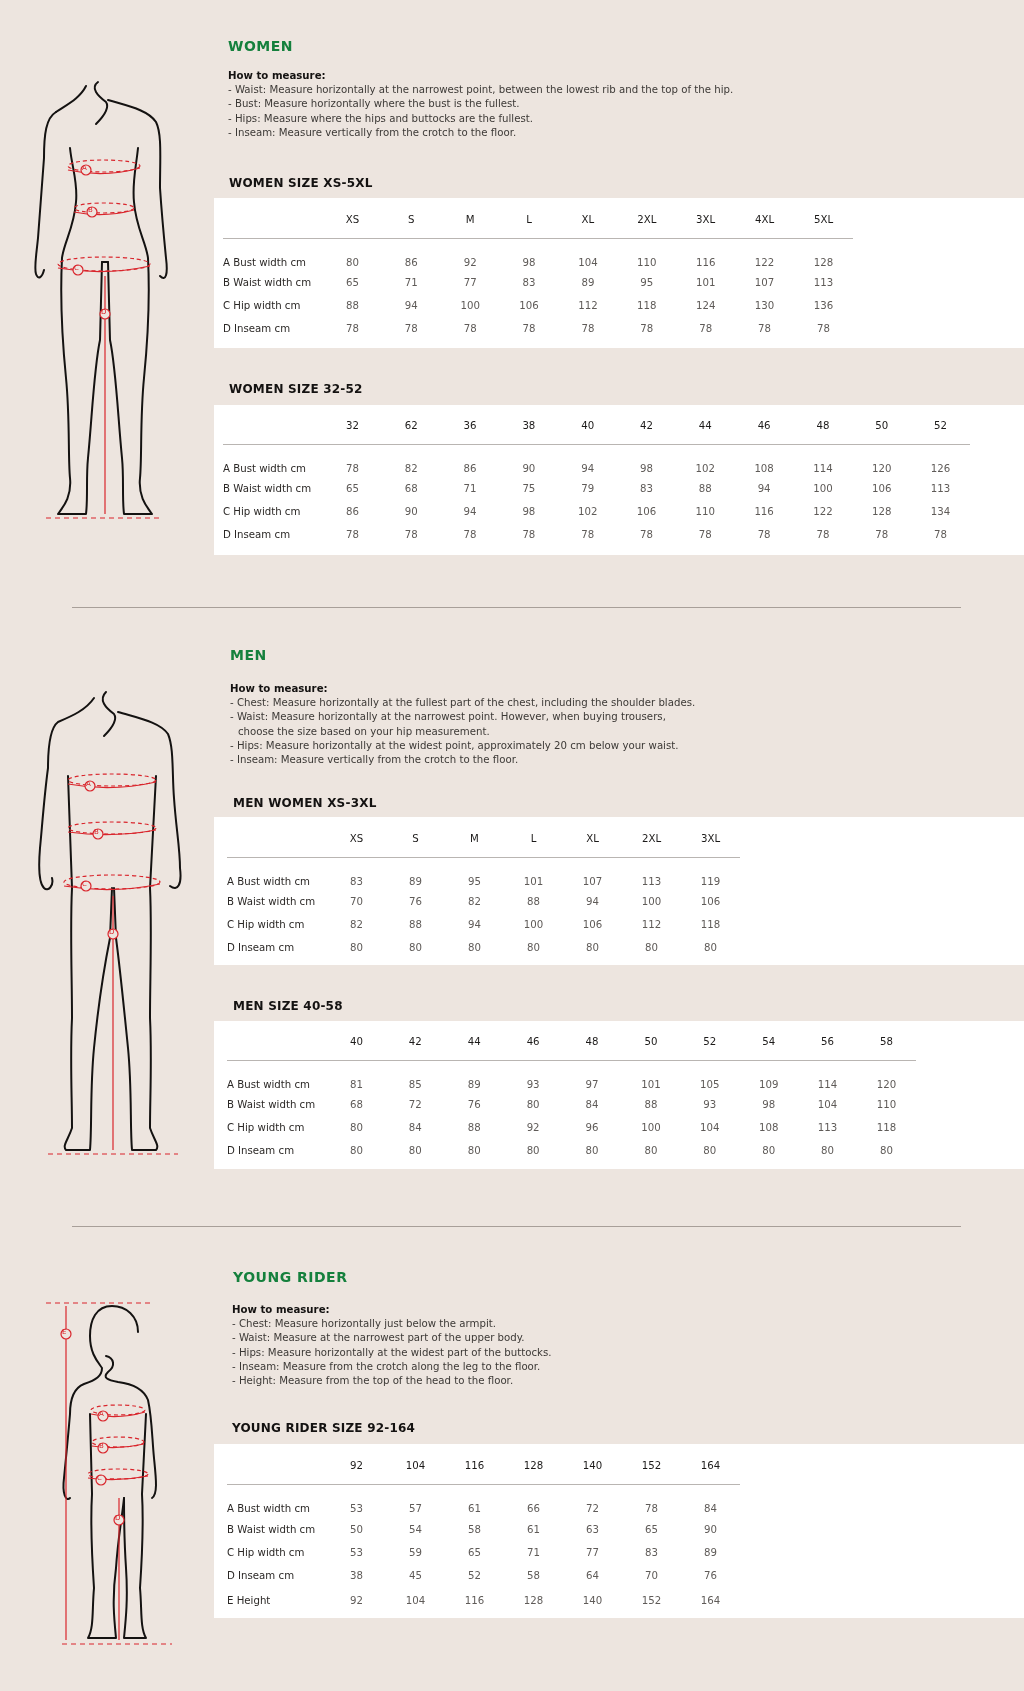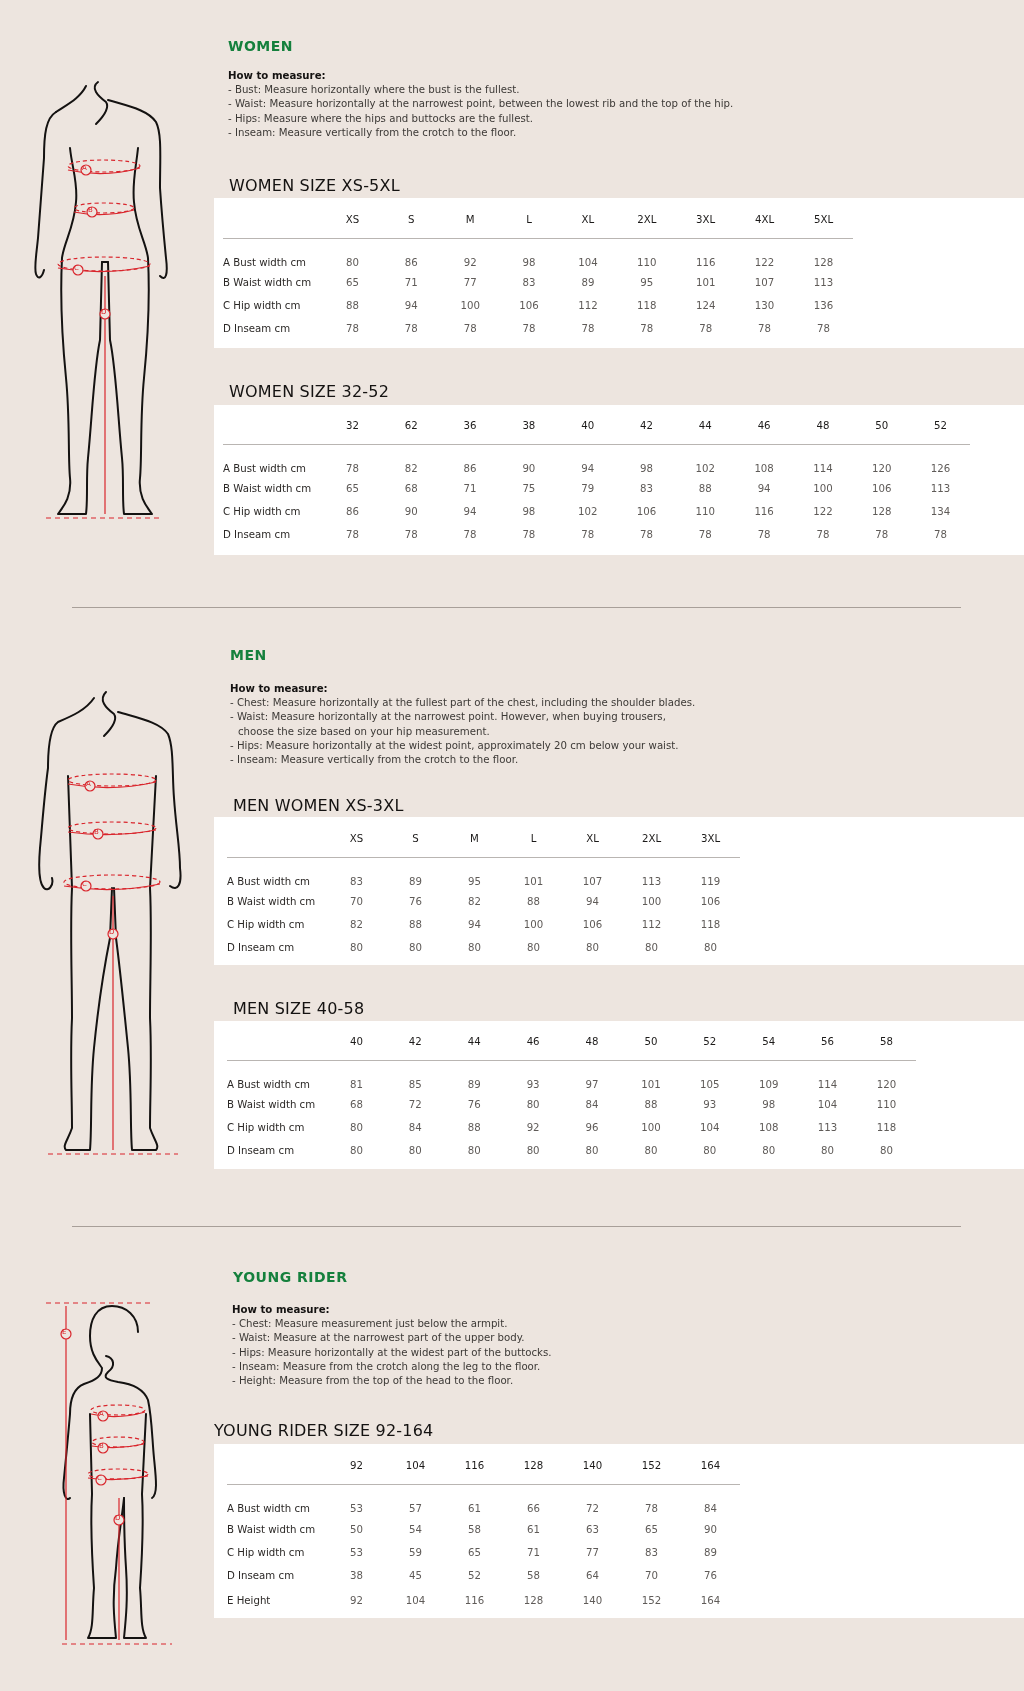--- a/index.html
+++ b/index.html
@@ -7,21 +7,21 @@
   body { position: relative; font-family: "DejaVu Sans", "Liberation Sans", sans-serif; color: #1c1a19; }
 
   .figure { position: absolute; }
   .figure svg { display: block; }
 
   .section-title { position: absolute; font-weight: bold; font-size: 14px; letter-spacing: 0.5px; color: #15803d; }
   .howto { position: absolute; font-size: 10.2px; line-height: 14.2px; color: #3c3936; }
   .howto .howto-head { font-weight: bold; color: #141211; }
   .howto .line.indent { padding-left: 8px; }
 
-  .table-title { position: absolute; font-weight: normal; font-size: 16px; letter-spacing: 0.2px; color: #141211; }
+  .table-title { position: absolute; font-weight: bold; font-size: 12px; letter-spacing: 0.2px; color: #141211; }
 
   .table-panel { position: absolute; background: #ffffff; }
   .size-table { position: absolute; border-collapse: collapse; font-size: 10.2px; }
   .size-table th { font-weight: normal; color: #1c1a19; height: 36px; vertical-align: middle; }
   .size-table th.label-col { text-align: left; }
   .size-table thead tr { border-bottom: 1.5px solid #b9b5b2; }
   .size-table td { color: #5f5b58; text-align: center; }
   .size-table td.row-label { text-align: left; color: #2b2826; }
   .size-table tbody tr.first td { padding-top: 14px; }
 
@@ -60,22 +60,22 @@
   <div style="position:absolute; left:54px; top:86px; font-size:7px; color:#d9252c;">A</div>
   <div style="position:absolute; left:60px; top:128px; font-size:7px; color:#d9252c;">B</div>
   <div style="position:absolute; left:46px; top:186px; font-size:7px; color:#d9252c;">C</div>
   <div style="position:absolute; left:73px; top:230px; font-size:7px; color:#d9252c;">D</div>
 </div>
 
 <div class="section-title" style="left:228px; top:38px;">WOMEN</div>
 
 <div class="howto" style="left:228px; top:69px;">
   <div class="howto-head">How to measure:</div>
+  <div class="line">- Waist: Measure horizontally at the narrowest point, between the lowest rib and the top of the hip.</div>
   <div class="line">- Bust: Measure horizontally where the bust is the fullest.</div>
-  <div class="line">- Waist: Measure horizontally at the narrowest point, between the lowest rib and the top of the hip.</div>
   <div class="line">- Hips: Measure where the hips and buttocks are the fullest.</div>
   <div class="line">- Inseam: Measure vertically from the crotch to the floor.</div>
 </div>
 
 <div class="table-title" style="left:229px; top:176px;">WOMEN SIZE XS-5XL</div>
 <div class="table-panel" style="left:214px; top:198px; width:810px; height:150px;"></div>
 <table class="size-table" style="left:223px; top:202px; width:630px;">
   <colgroup>
       <col style="width:100px">
       <col span="9" style="width:58.9px">
@@ -441,28 +441,28 @@
   <div style="position:absolute; left:59px; top:112px; font-size:7px; color:#d9252c;">A</div>
   <div style="position:absolute; left:59px; top:144px; font-size:7px; color:#d9252c;">B</div>
   <div style="position:absolute; left:57px; top:176px; font-size:7px; color:#d9252c;">C</div>
   <div style="position:absolute; left:75px; top:216px; font-size:7px; color:#d9252c;">D</div>
 </div>
 
 <div class="section-title" style="left:233px; top:1269px;">YOUNG RIDER</div>
 
 <div class="howto" style="left:232px; top:1303px;">
   <div class="howto-head">How to measure:</div>
-  <div class="line">- Chest: Measure measurement just below the armpit.</div>
+  <div class="line">- Chest: Measure horizontally just below the armpit.</div>
   <div class="line">- Waist: Measure at the narrowest part of the upper body.</div>
   <div class="line">- Hips: Measure horizontally at the widest part of the buttocks.</div>
   <div class="line">- Inseam: Measure from the crotch along the leg to the floor.</div>
   <div class="line">- Height: Measure from the top of the head to the floor.</div>
 </div>
 
-<div class="table-title" style="left:214px; top:1421px;">YOUNG RIDER SIZE 92-164</div>
+<div class="table-title" style="left:232px; top:1421px;">YOUNG RIDER SIZE 92-164</div>
 <div class="table-panel" style="left:214px; top:1444px; width:810px; height:174px;"></div>
 <table class="size-table" style="left:227px; top:1448px; width:513px;">
   <colgroup>
       <col style="width:100px">
       <col span="7" style="width:59px">
     </colgroup>
   <thead>
     <tr>
       <th class="label-col"></th>
       <th>92</th>

